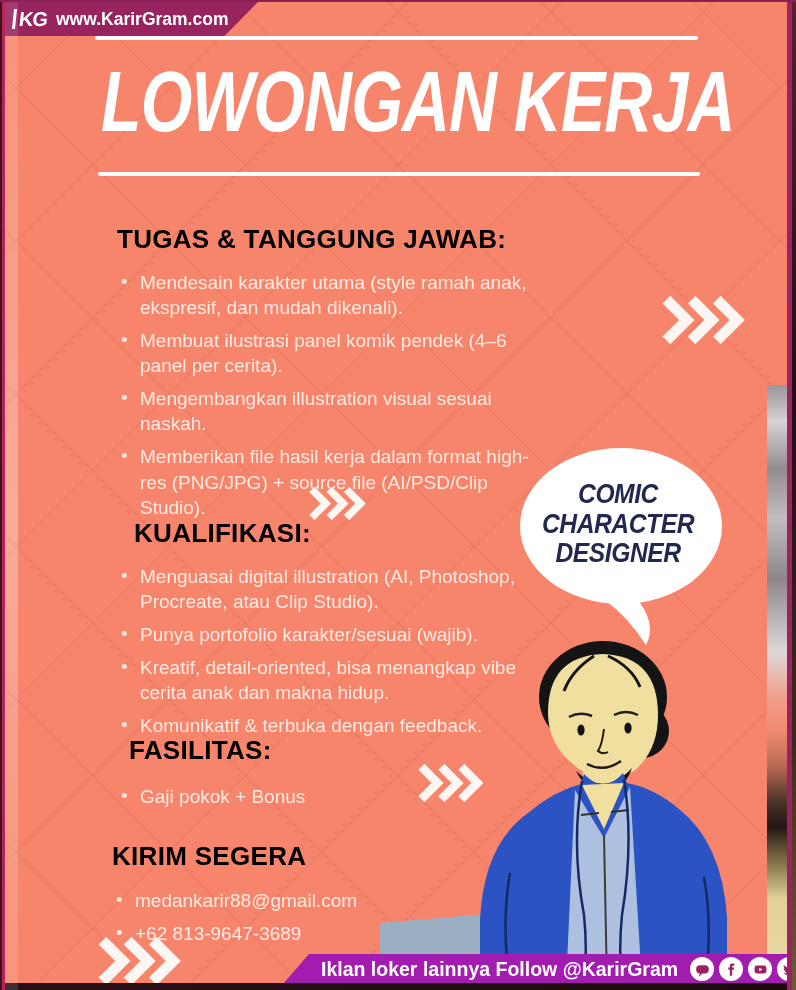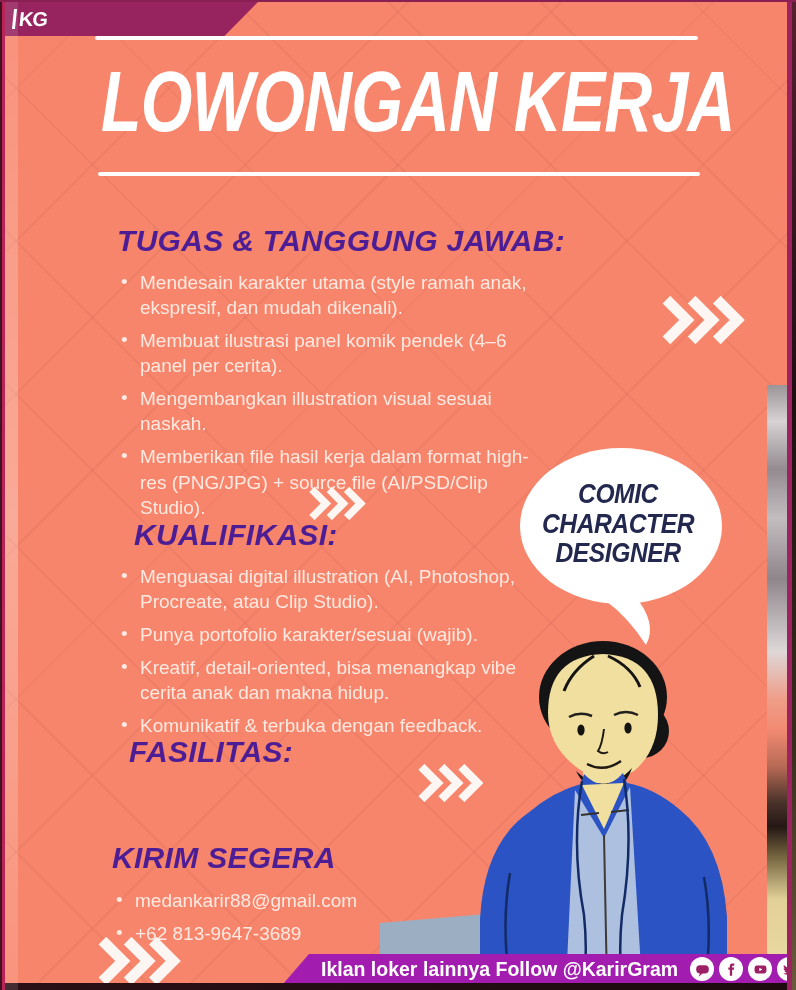--- a/index.html
+++ b/index.html
@@ -29,22 +29,22 @@
   .rule{position:absolute;height:4px;background:#FDFDFD;border-radius:3px;z-index:3;}
   .rule-top{left:95px;top:36px;width:603px;}
   .rule-bottom{left:98px;top:172px;width:602px;}
   .title{
     position:absolute;left:101px;top:52px;z-index:3;
     color:#fff;font-weight:bold;font-style:italic;font-size:85px;line-height:1.18;
     white-space:nowrap;transform:scaleX(0.78);transform-origin:left top;letter-spacing:-1px;
   }
 
   
-  .h{position:absolute;z-index:3;color:#4c1d95;font-weight:bold;font-style:italic;
-     font-size:30px;letter-spacing:0.3px;}
+  .h{position:absolute;z-index:3;color:#000000;font-weight:bold;
+     font-size:26px;letter-spacing:0.3px;}
   ul.blist{position:absolute;z-index:3;list-style:none;margin:0;padding:0;}
   ul.blist li{
     position:relative;padding-left:21px;margin-bottom:8px;
     color:#FFE9E1;font-size:19px;line-height:1.32;
   }
   ul.blist li::before{content:"\2022";position:absolute;left:2px;top:-1px;}
 
   .pos-tugas-h{left:117px;top:224px;}
   .pos-tugas-l{left:119px;top:270px;width:424px;}
   .pos-kual-h{left:134px;top:518px;}
@@ -104,20 +104,21 @@
   .edge-bottom{position:absolute;left:0;right:0;top:983px;height:7px;z-index:6;
     background:linear-gradient(90deg,#2a1016,#1c0a0e);}
 </style>
 </head>
 <body>
 
 <div id="poster">
 
   <div class="banner">
     <span class="logo">KG</span>
+    <span class="site">www.KarirGram.com</span>
   </div>
 
   <div class="rule rule-top"></div>
   <div class="title">LOWONGAN KERJA</div>
   <div class="rule rule-bottom"></div>
 
   <div class="h pos-tugas-h">TUGAS &amp; TANGGUNG JAWAB:</div>
   <ul class="blist pos-tugas-l">
     <li>Mendesain karakter utama (style ramah anak, ekspresif, dan mudah dikenali).</li>
     <li>Membuat ilustrasi panel komik pendek (4–6 panel per cerita).</li>
@@ -164,20 +165,23 @@
 
   <div class="h pos-kual-h">KUALIFIKASI:</div>
   <ul class="blist pos-kual-l">
     <li>Menguasai digital illustration (AI, Photoshop, Procreate, atau Clip Studio).</li>
     <li>Punya portofolio karakter/sesuai (wajib).</li>
     <li>Kreatif, detail-oriented, bisa menangkap vibe cerita anak dan makna hidup.</li>
     <li>Komunikatif &amp; terbuka dengan feedback.</li>
   </ul>
 
   <div class="h pos-fasi-h">FASILITAS:</div>
+  <ul class="blist pos-fasi-l">
+    <li>Gaji pokok + Bonus</li>
+  </ul>
 
   <div class="h pos-kirim-h">KIRIM SEGERA</div>
   <ul class="blist pos-kirim-l">
     <li>medankarir88@gmail.com</li>
     <li>+62 813-9647-3689</li>
   </ul>
 
   <svg class="bubble-svg" viewBox="0 0 220 205">
     <ellipse cx="105" cy="81" rx="101" ry="78" fill="#FFFFFF"></ellipse>
     <path d="M118 150 Q142 178 130 200 Q112 172 90 156 Z" fill="#FFFFFF"></path>

